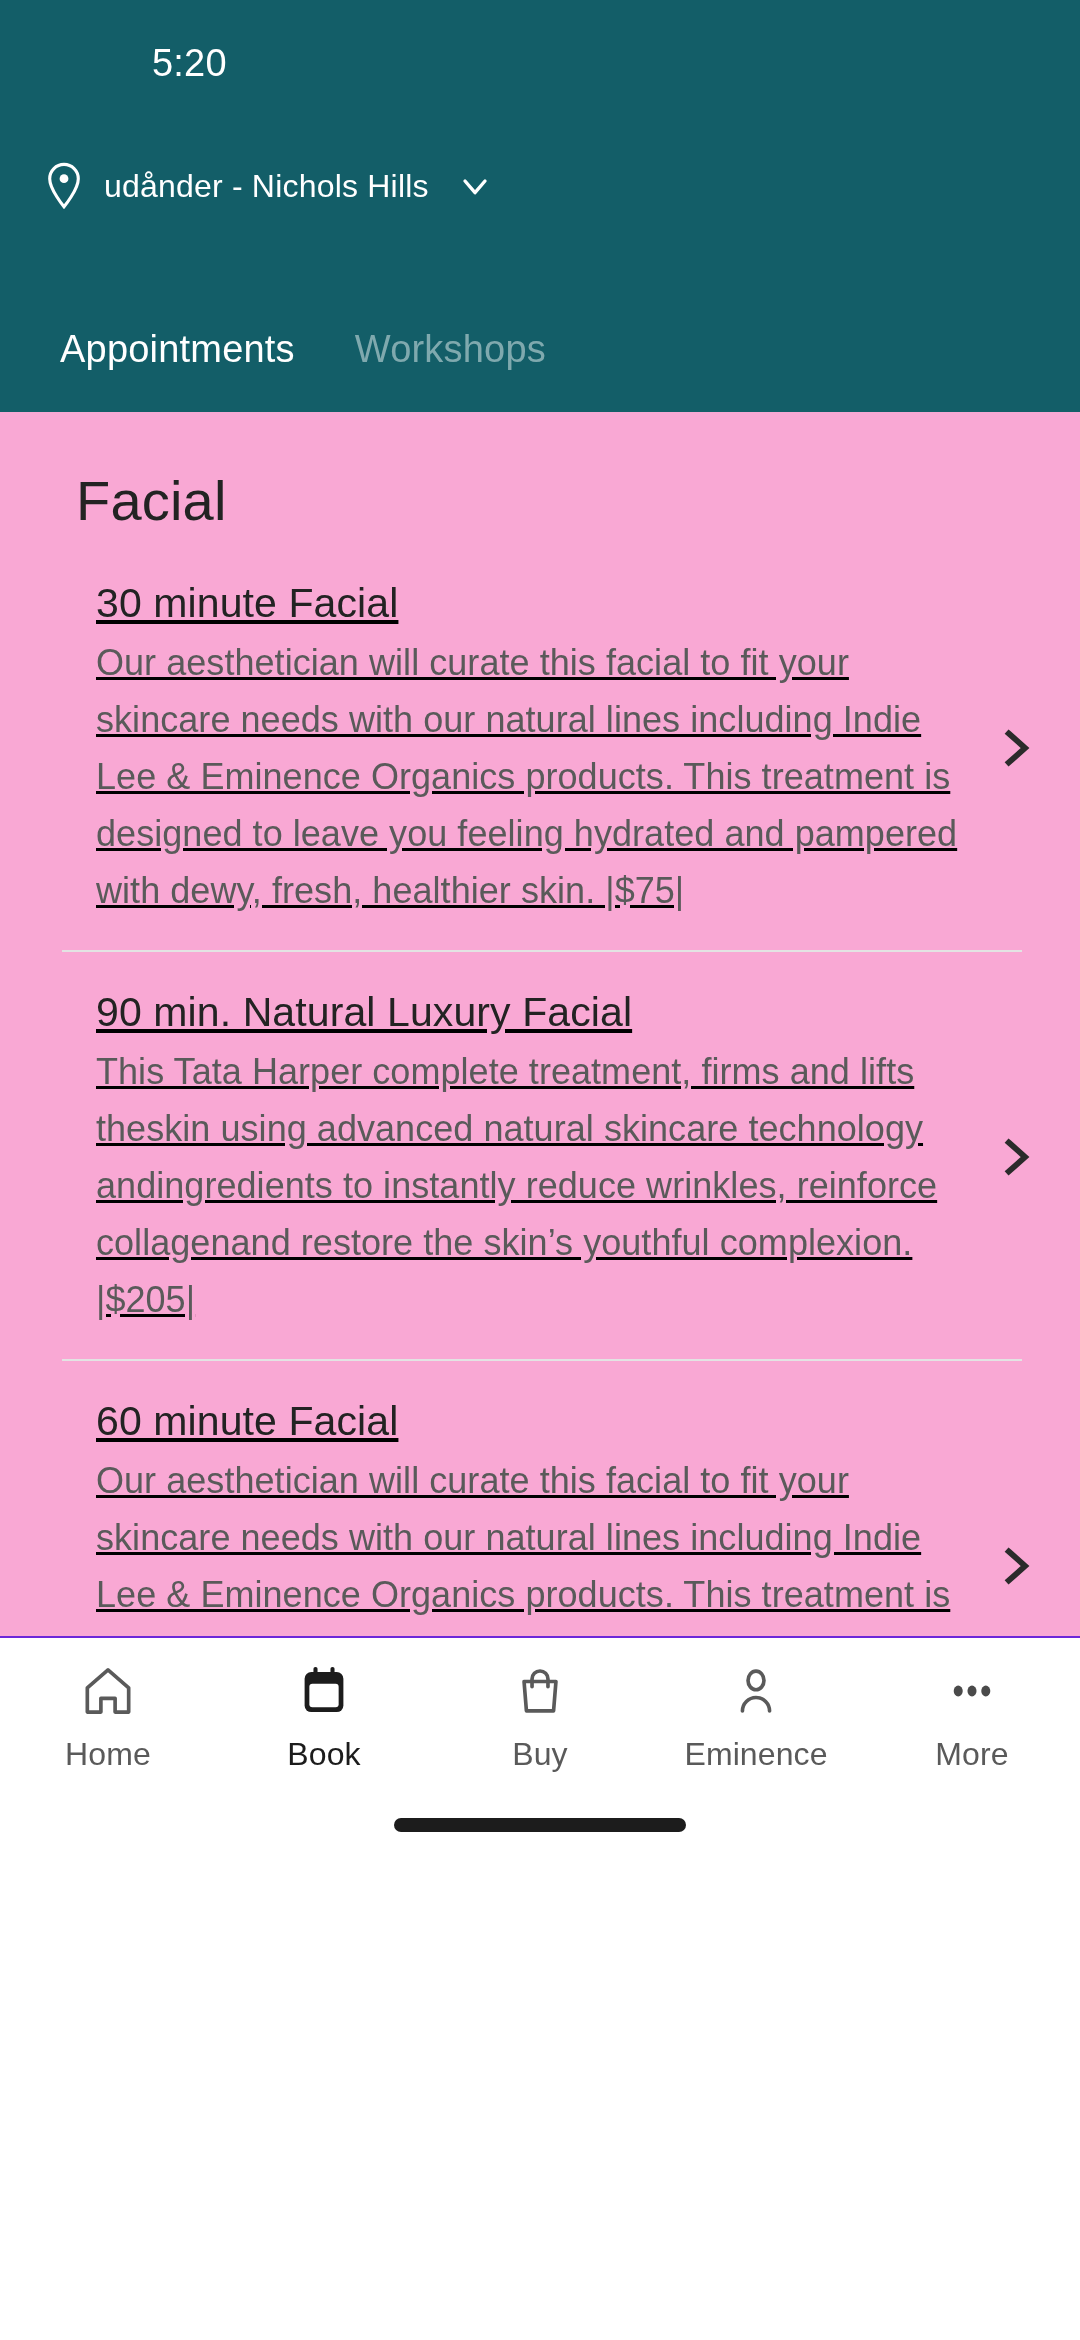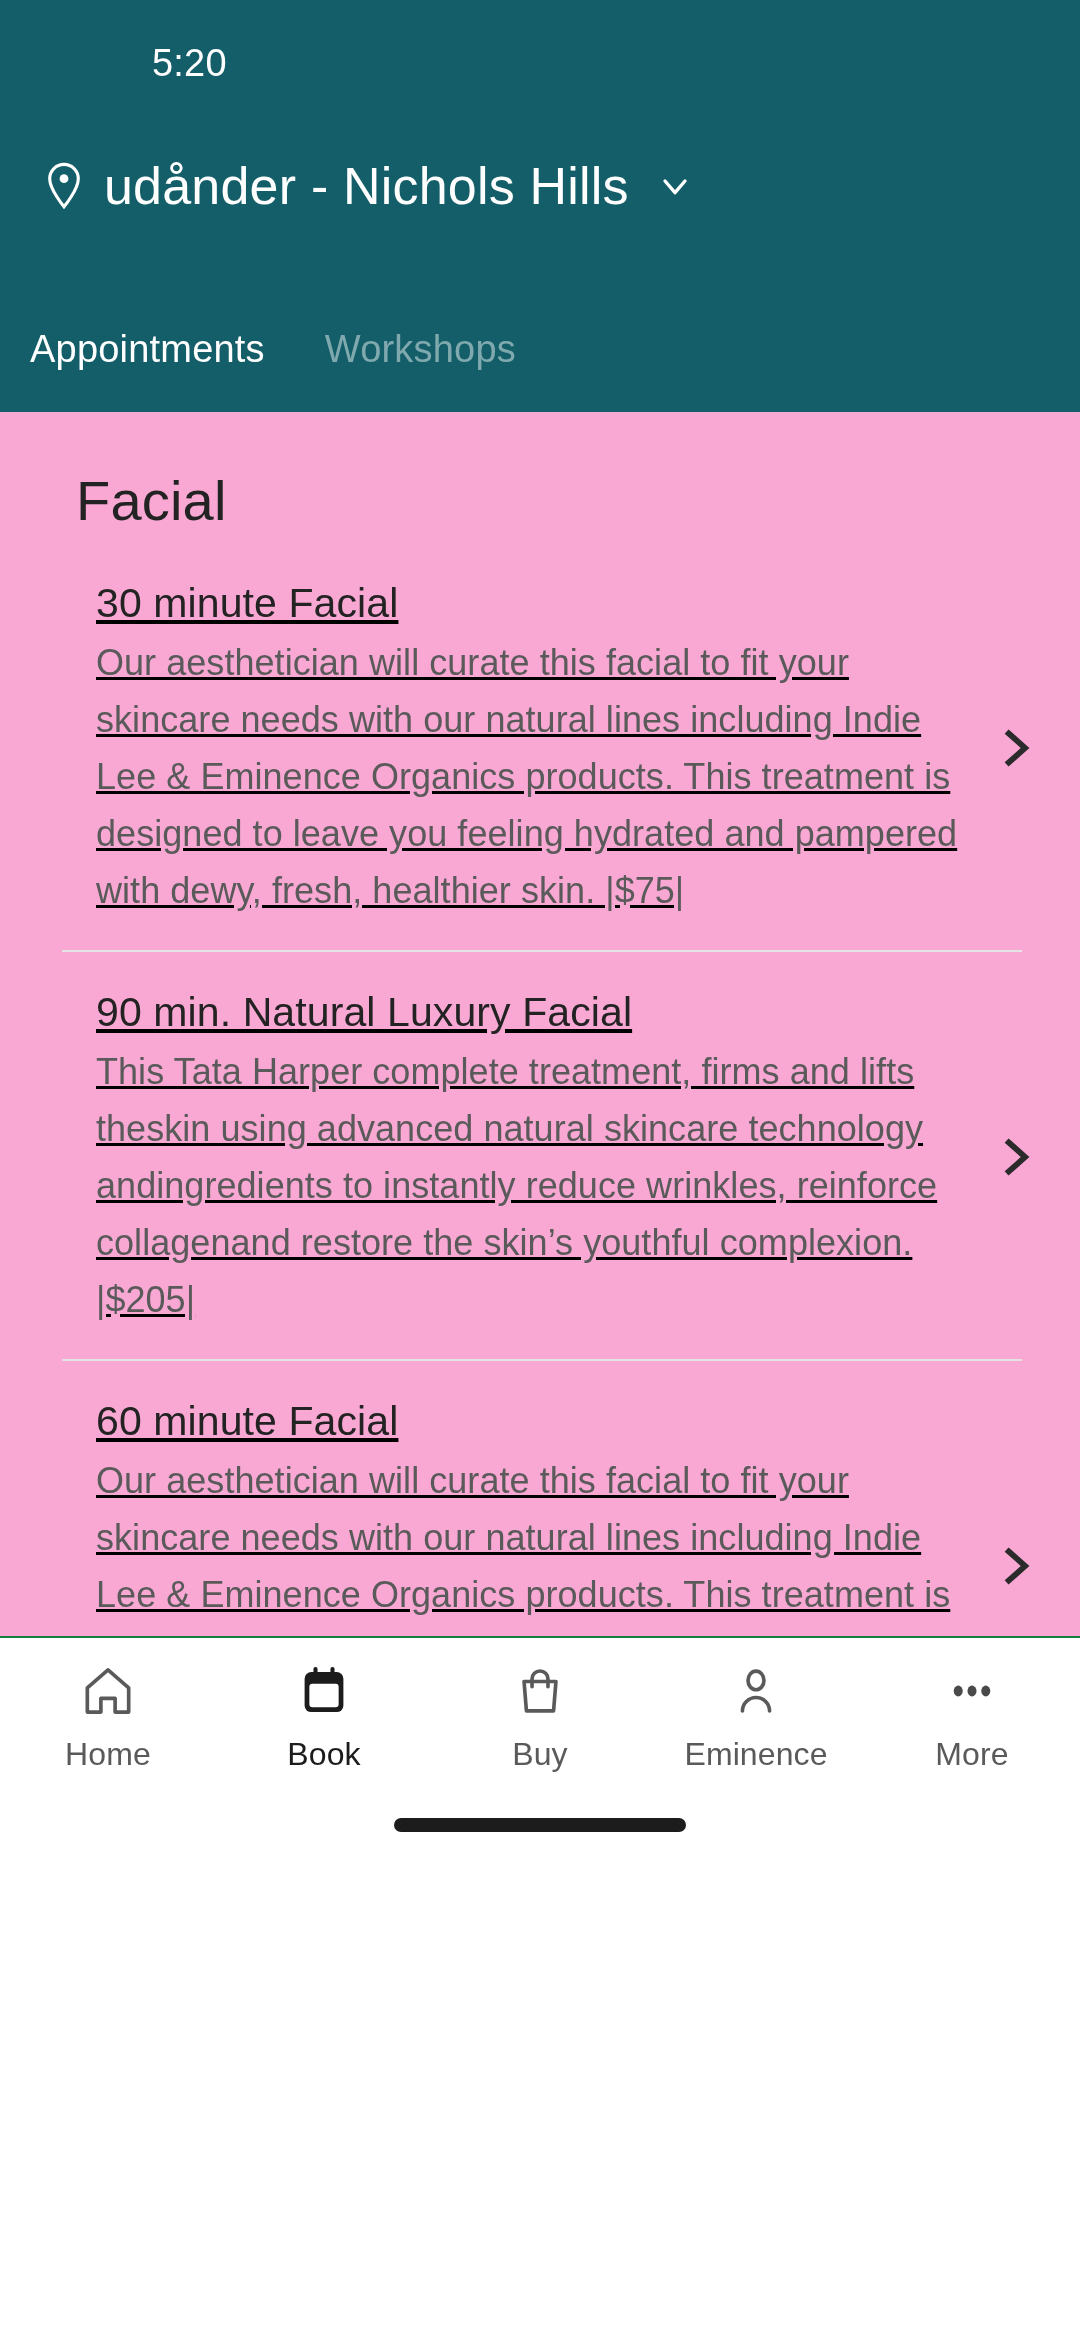--- a/index.html
+++ b/index.html
@@ -22,28 +22,28 @@
   .status-time {
     position:absolute; left:152px; top:42px;
     color:#ffffff; font-size:38px; letter-spacing:0.2px;
   }
   .location-row {
     position:absolute; left:0; top:138px; right:0; height:96px;
     display:flex; align-items:center; padding-left:42px;
   }
   .pin-icon { width:44px; height:52px; flex:0 0 auto; display:block; margin-right:18px; }
   .location-name {
-    color:#ffffff; font-size:52px; font-weight:400;
+    color:#ffffff; font-size:32px; font-weight:400;
     white-space:nowrap; letter-spacing:0.2px;
   }
   .chevron-down { width:40px; height:40px; margin-left:26px; flex:0 0 auto; display:block; }
 
   .tabs {
     position:absolute; left:0; bottom:0; height:126px; width:100%;
-    display:flex; align-items:center; 
+    display:flex; align-items:center; padding-left:30px;
   }
   .tab {
     font-size:38px; padding:0 30px; white-space:nowrap;
     letter-spacing:0.2px;
   }
   .tab.active { color:#ffffff; }
   .tab.inactive { color:#7fa9ae; }
 
   
   .content {
@@ -71,21 +71,21 @@
   }
   .chev-right { width:44px; height:58px; flex:0 0 auto; margin-right:42px; display:block; }
   .divider {
     height:2px; background:#e3e3e3;
     margin-left:62px; margin-right:58px;
   }
 
   
   .bottom-nav {
     position:absolute; left:0; right:0; bottom:0; height:210px;
-    background:#ffffff; border-top:2px solid #15803d;
+    background:#ffffff; border-top:2px solid #6d28d9;
     display:flex; align-items:flex-start; padding-top:22px;
   }
   .nav-item {
     flex:1 1 0; display:flex; flex-direction:column;
     align-items:center; justify-content:flex-start;
   }
   .nav-icon { height:62px; display:flex; align-items:center; justify-content:center; }
   .nav-icon svg { display:block; }
   .nav-label {
     margin-top:14px; font-size:32px; color:#5a5a5a; letter-spacing:0.1px;

